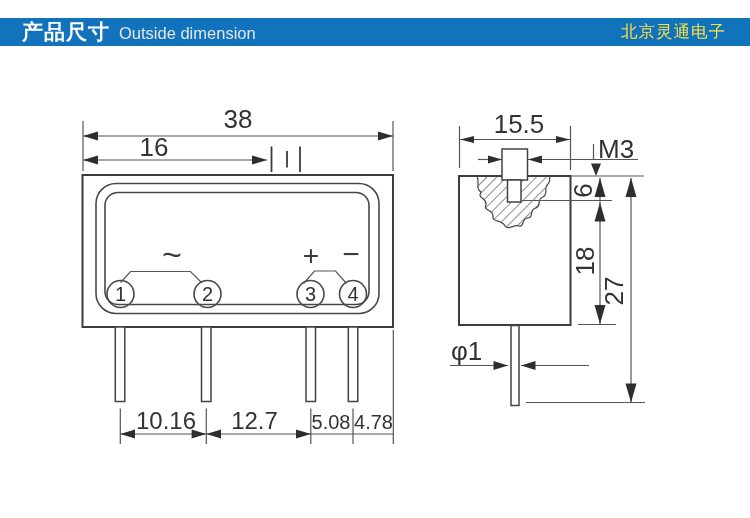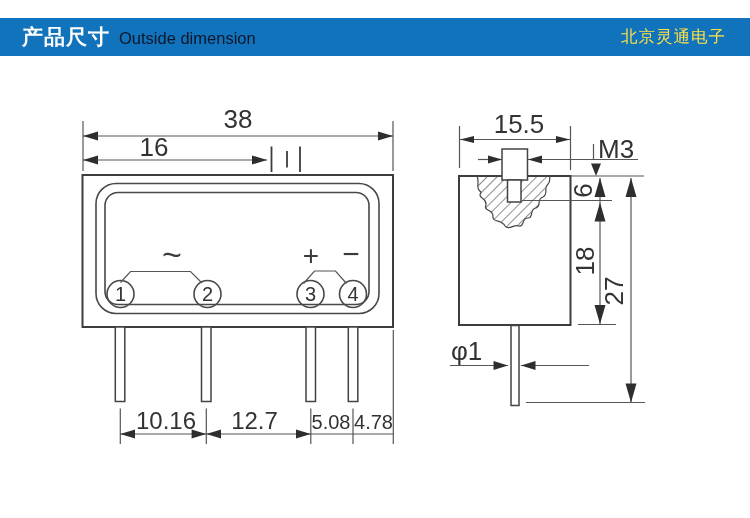--- a/index.html
+++ b/index.html
@@ -1,27 +1,27 @@
 <!DOCTYPE html>
 <html><head>
 <meta charset="utf-8">
 <style>
   html,body{margin:0;padding:0;}
   body{
     width:750px;height:518px;position:relative;background:#ffffff;
     font-family:"Liberation Sans",sans-serif;overflow:hidden;
   }
   .topbar{
-    position:absolute;left:0;top:18px;width:750px;height:38px;
+    position:absolute;left:0;top:18px;width:750px;height:28px;
     background:#1173bc;display:flex;align-items:center;justify-content:space-between;
     box-sizing:border-box;padding:0 24px 0 22px;z-index:2;
   }
   .topbar-left{display:flex;align-items:baseline;gap:9px;}
   .t-zh{color:#ffffff;font-size:21px;font-weight:bold;letter-spacing:1px;}
-  .t-en{color:#0f172a;font-size:16.5px;}
+  .t-en{color:#e5e5e5;font-size:16.5px;}
   .t-co{color:#fde047;font-size:16.5px;letter-spacing:1px;}
   svg{position:absolute;left:0;top:0;z-index:1;}
   .obj{fill:#ffffff;stroke:#3c3c3c;stroke-width:2;}
   .obj-thin{fill:none;stroke:#484848;stroke-width:1.6;}
   .pin{fill:#ffffff;stroke:#434343;stroke-width:1.5;}
   .dim{stroke:#555555;stroke-width:1.2;fill:none;}
   .tick{stroke:#3c3c3c;stroke-width:1.8;fill:none;}
   .arr{fill:#2e2e2e;stroke:none;}
   .dtxt{fill:#333333;font-size:24px;font-family:"Liberation Sans",sans-serif;}
   .dtxt-s{fill:#333333;font-size:20px;font-family:"Liberation Sans",sans-serif;}

